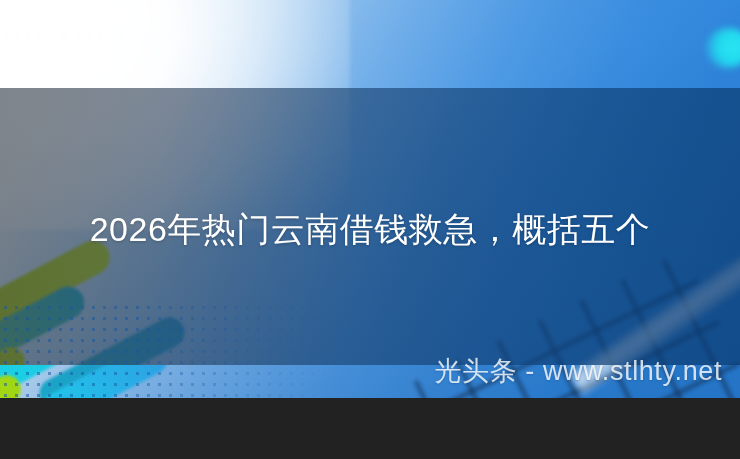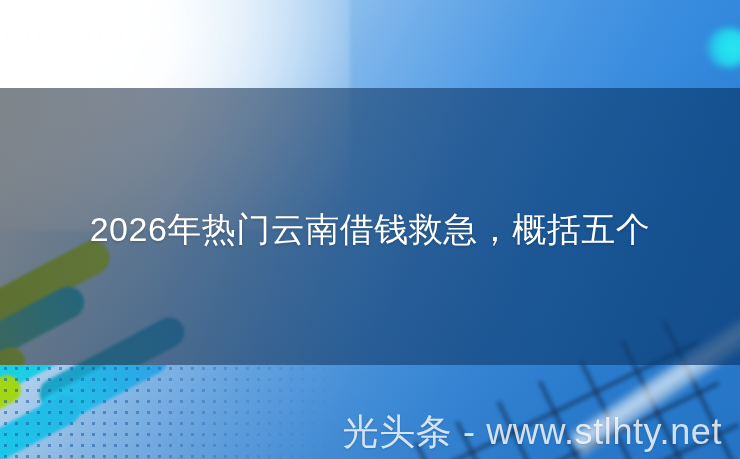--- a/index.html
+++ b/index.html
@@ -3,21 +3,21 @@
 <meta charset="utf-8">
 <style>
   html, body {
     margin: 0;
     padding: 0;
     background: #222;
   }
   #banner {
     position: relative;
     width: 740px;
-    height: 459px;
+    height: 398px;
     overflow: hidden;
     font-family: "Liberation Sans", "DejaVu Sans", sans-serif;
     user-select: none;
   }
 
   
   .bg-base {
     position: absolute;
     inset: 0;
     background:
@@ -201,21 +201,21 @@
     padding-top: 4px;
   }
   .title-line { display: block; }
 
   
   .watermark {
     position: absolute;
     right: 18px;
     bottom: 10px;
     color: rgba(255,255,255,0.80);
-    font-size: 36px;
+    font-size: 27px;
     line-height: 34px;
     letter-spacing: 0.6px;
     font-weight: 400;
     white-space: nowrap;
     text-shadow: 0 1px 2px rgba(20,60,110,0.25);
     margin-left: 16px;
   }
 </style>
 </head>
 <body>

